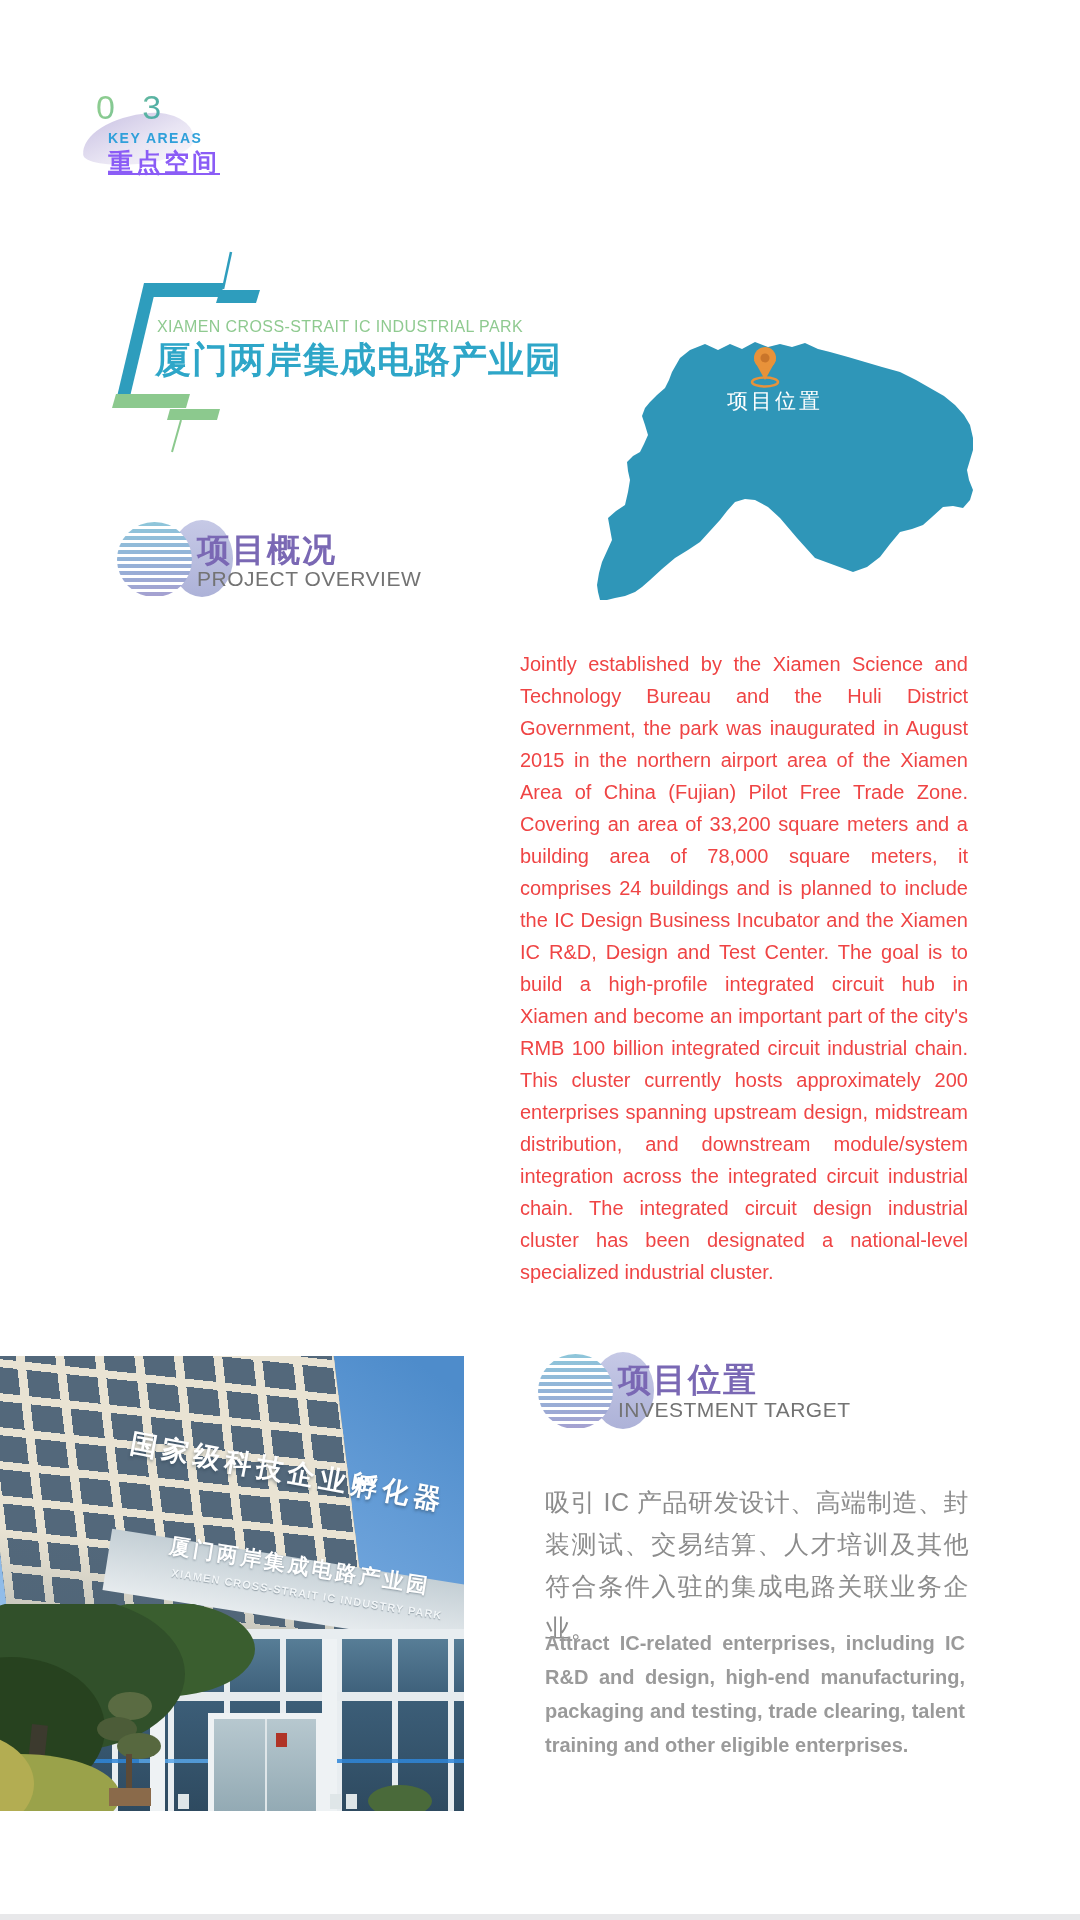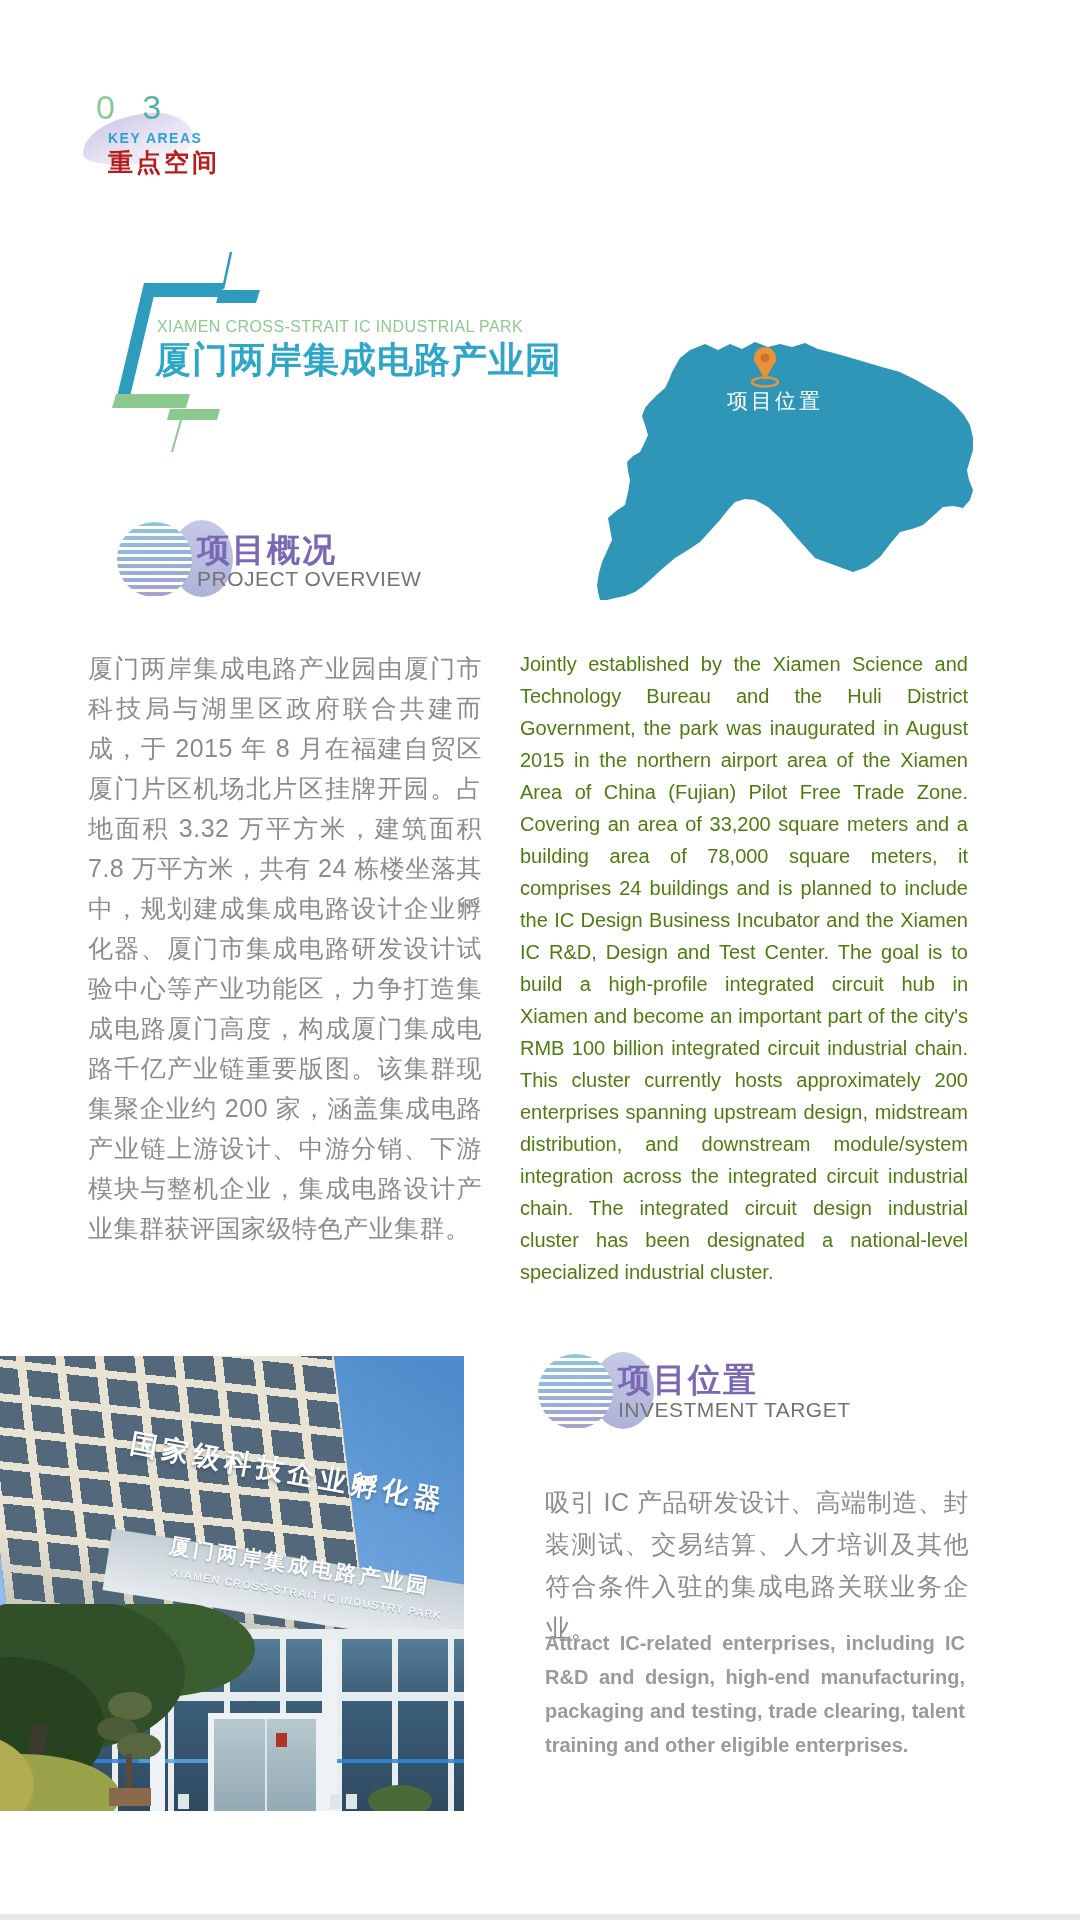--- a/index.html
+++ b/index.html
@@ -10,21 +10,21 @@
   .hdr{position:absolute;left:78px;top:88px;width:220px;height:90px;}
   .hdr-wave{position:absolute;left:4px;top:26px;width:112px;height:50px;
       background:linear-gradient(160deg,#cfc8e6 10%,#e8e4f3 55%,#f7f5fb 95%);
       border-radius:62% 38% 52% 48% / 72% 58% 42% 28%;transform:rotate(-5deg);}
   .hdr-num{position:absolute;left:2px;top:0;font-size:34px;font-weight:normal;letter-spacing:9px;
       background:linear-gradient(115deg,#8ccc90 20%,#47aaa9 85%);
       -webkit-background-clip:text;background-clip:text;color:transparent;margin-left:16px;}
   .hdr-kicker{position:absolute;left:30px;top:42px;font-size:14px;font-weight:bold;
       color:#2fa0da;letter-spacing:1.5px;}
   .hdr-cn{position:absolute;left:30px;top:58px;font-size:25px;font-weight:bold;
-      color:#b91c1c;letter-spacing:3px;}
+      color:#8b5cf6;letter-spacing:3px;text-decoration:underline;}
 
   
   .hero-deco{position:absolute;left:95px;top:250px;}
   .hero-en{position:absolute;left:157px;top:318px;font-size:16px;font-weight:normal;
       color:#8fca90;letter-spacing:0.4px;white-space:nowrap;text-align:right;}
   .hero-cn{position:absolute;left:155px;top:336px;font-size:36px;font-weight:bold;
       color:#2ea6c8;letter-spacing:1px;white-space:nowrap;}
 
   
   .map-svg{position:absolute;left:580px;top:270px;}
@@ -41,21 +41,21 @@
         linear-gradient(175deg,#8ec8da 0%,#93b3d8 48%,#a79fd0 100%);}
   .sec-cn{position:absolute;font-size:33px;font-weight:bold;color:#7a68b4;
       letter-spacing:2px;white-space:nowrap;z-index:2;}
   .sec-en{position:absolute;font-size:21px;font-weight:normal;color:#737373;
       letter-spacing:0.5px;white-space:nowrap;z-index:2;}
 
   
   .body-cn{position:absolute;left:88px;top:648px;width:394px;font-size:25px;line-height:40px;
       color:#8c8c8c;text-align:justify;letter-spacing:0.5px;}
   .body-en{position:absolute;left:520px;top:648px;width:448px;font-size:20px;line-height:32px;
-      color:#4d7c0f;text-align:justify;}
+      color:#ef4444;text-align:justify;}
   .inv-cn{position:absolute;left:545px;top:1468px;width:424px;font-size:25px;line-height:42px;
       color:#8c8c8c;text-align:justify;letter-spacing:0.5px;margin-top:13px;}
   .inv-en{position:absolute;left:545px;top:1626px;width:420px;font-size:20px;line-height:34px;
       color:#9a9a9a;text-align:justify;font-weight:bold;}
 
   
   .photo{position:absolute;left:0;top:1356px;width:464px;height:455px;overflow:hidden;}
   .ph-sky{position:absolute;inset:0;
       background:linear-gradient(215deg,#4e8ccb 5%,#7fb0e4 55%,#a9cdf0 95%);}
   .ph-tower{position:absolute;left:-30px;top:-52px;width:362px;height:400px;
@@ -141,21 +141,20 @@
   </svg>
   <div class="map-label">项目位置</div>
 
   <div class="sec-icon" style="left:117px;top:520px;">
     <div class="back"></div>
     <div class="front"></div>
   </div>
   <div class="sec-cn" style="left:197px;top:528px;">项目概况</div>
   <div class="sec-en" style="left:197px;top:567px;">PROJECT OVERVIEW</div>
 
-  <div class="body-cn">厦门两岸集成电路产业园由厦门市科技局与湖里区政府联合共建而成，于 2015 年 8 月在福建自贸区厦门片区机场北片区挂牌开园。占地面积 3.32 万平方米，建筑面积 7.8 万平方米，共有 24 栋楼坐落其中，规划建成集成电路设计企业孵化器、厦门市集成电路研发设计试验中心等产业功能区，力争打造集成电路厦门高度，构成厦门集成电路千亿产业链重要版图。该集群现集聚企业约 200 家，涵盖集成电路产业链上游设计、中游分销、下游模块与整机企业，集成电路设计产业集群获评国家级特色产业集群。</div>
   <div class="body-en">Jointly established by the Xiamen Science and Technology Bureau and the Huli District Government, the park was inaugurated in August 2015 in the northern airport area of the Xiamen Area of China (Fujian) Pilot Free Trade Zone. Covering an area of 33,200 square meters and a building area of 78,000 square meters, it comprises 24 buildings and is planned to include the IC Design Business Incubator and the Xiamen IC R&amp;D, Design and Test Center. The goal is to build a high-profile integrated circuit hub in Xiamen and become an important part of the city's RMB 100 billion integrated circuit industrial chain. This cluster currently hosts approximately 200 enterprises spanning upstream design, midstream distribution, and downstream module/system integration across the integrated circuit industrial chain. The integrated circuit design industrial cluster has been designated a national-level specialized industrial cluster.</div>
 
   <div class="photo">
     <div class="ph-sky"></div>
     <div class="ph-tower"></div>
     <div class="ph-fascia"></div>
     <div class="ph-sign1">国家级科技企业孵化器</div>
     <div class="ph-sign2">厦门两岸集成电路产业园</div>
     <div class="ph-sign3">XIAMEN CROSS-STRAIT IC INDUSTRY PARK</div>
     <div class="ph-podium">

